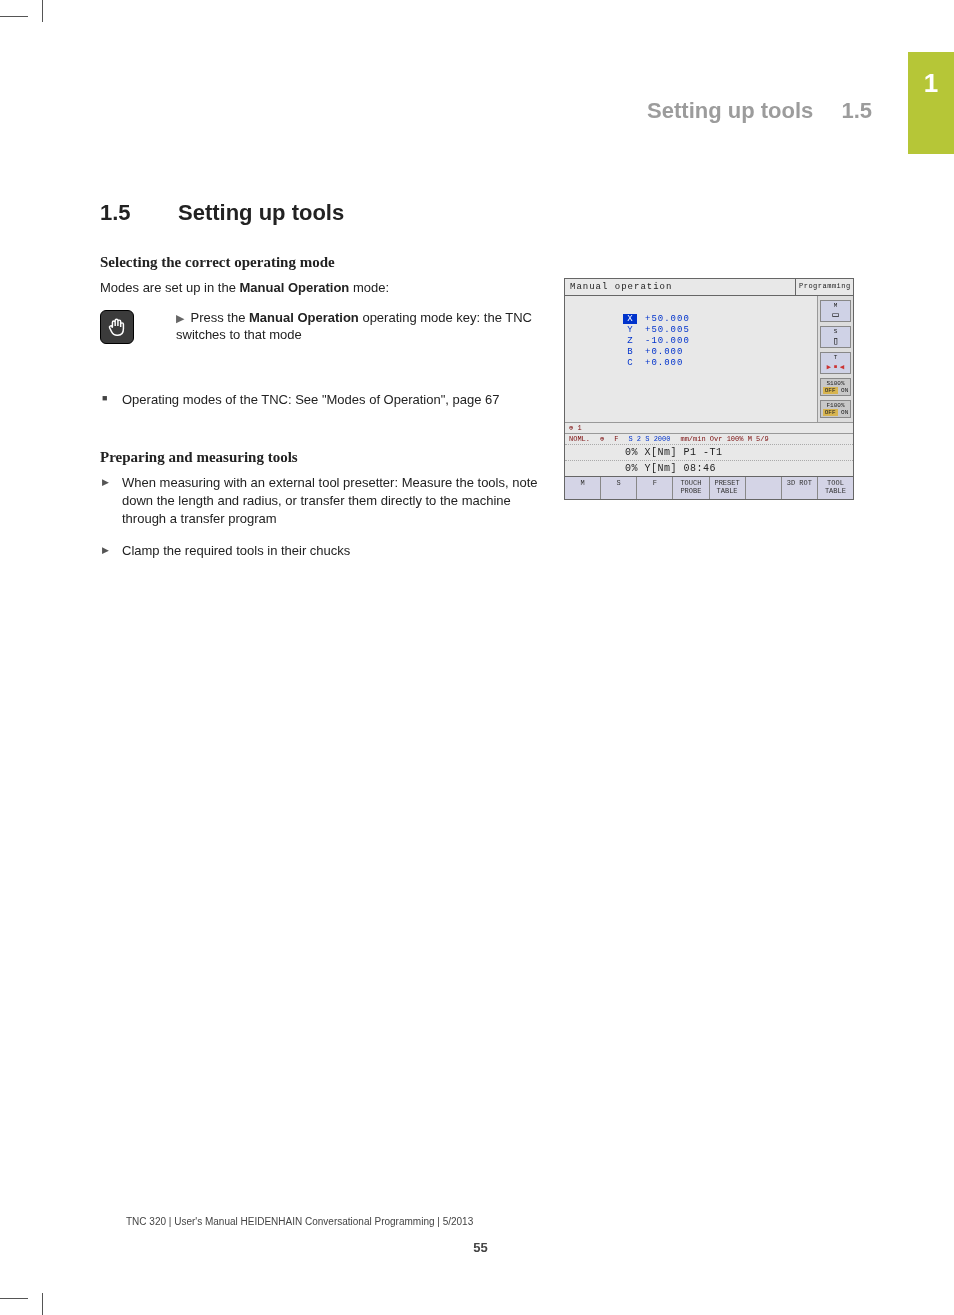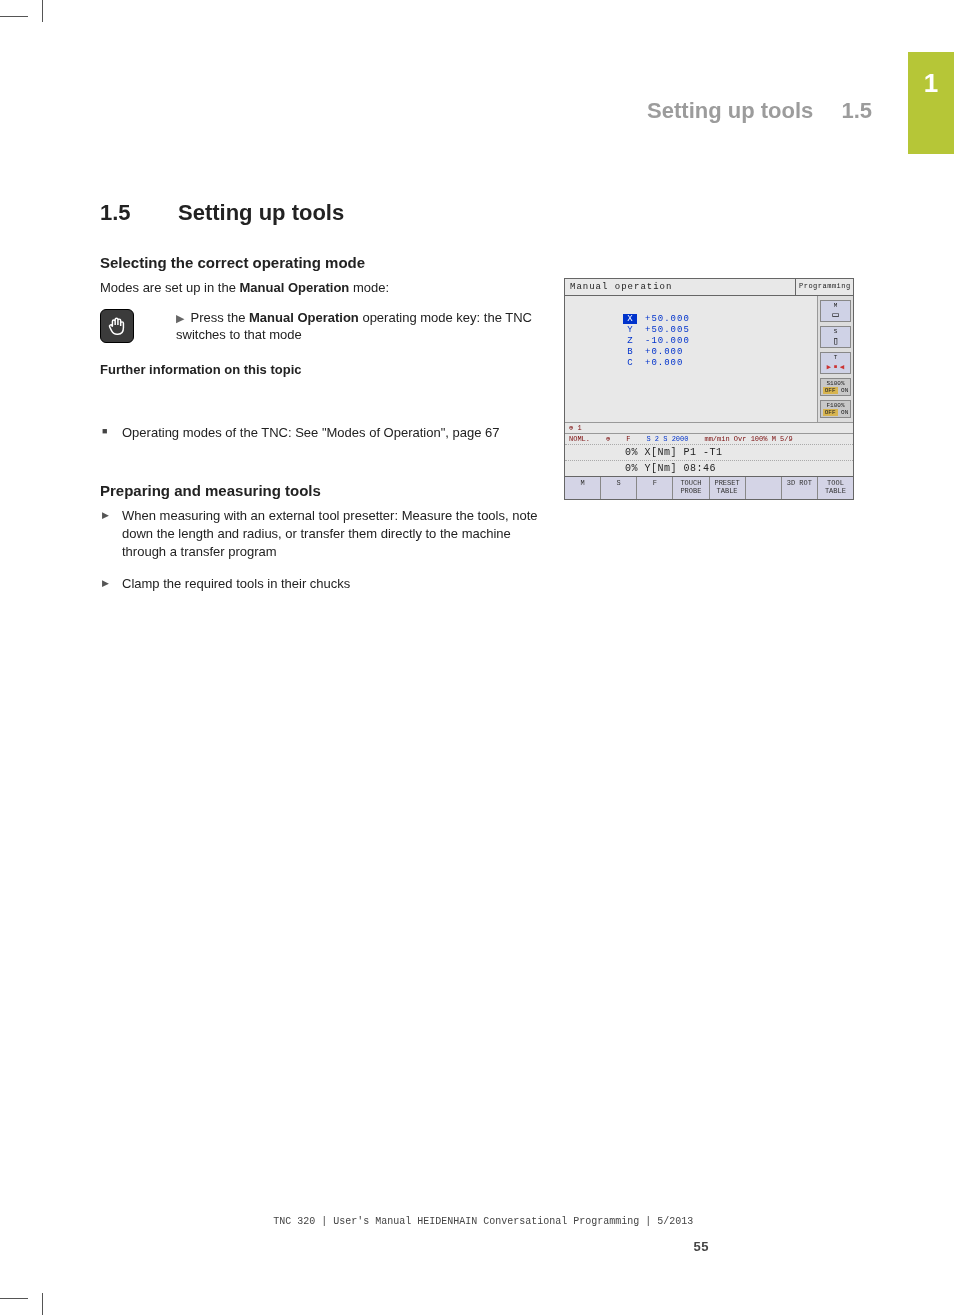--- a/index.html
+++ b/index.html
@@ -19,25 +19,25 @@
   .tab span { color:#fff; font-size:26px; font-weight:bold; }
 
   
   .runhead { position:absolute; top:98px; right:82px; font-size:22px; font-weight:bold; color:#9c9c9c; }
   .runhead .num { margin-left:22px; }
 
   
   .content { position:absolute; top:200px; left:100px; width:450px; }
   h1 { font-size:22px; font-weight:bold; margin-bottom:28px; display:flex; }
   h1 .secnum { width:78px; }
-  h2 { font-size:15px; font-weight:bold; margin-bottom:8px; }
+  h2 { font-size:15px; font-weight:bold; margin-bottom:8px;font-family:Liberation Serif, serif; }
   p.lead { font-size:13px; margin-bottom:12px; line-height:1.35; }
   .bold { font-weight:bold; }
 
-  .keyblock { display:flex; align-items:center; margin-bottom:18px; }
+  .keyblock { display:flex; align-items:flex-end; margin-bottom:18px; }
   .keyicon { width:34px; height:34px; border-radius:6px; background:#3b3b3b; border:1px solid #000; display:flex; align-items:center; justify-content:center; margin-right:42px; margin-left:0; flex-shrink:0; }
   .keyicon svg { width:22px; height:22px; }
   .keytext { font-size:13px; line-height:1.35; }
   .tri { color:#666; margin-right:6px; font-size:11px; }
 
   h3 { font-size:13px; font-weight:bold; margin-bottom:8px; }
   ul.blk { list-style:none; font-size:13px; line-height:1.4; margin-bottom:24px; }
   ul.blk li { position:relative; padding-left:22px; margin-bottom:4px;margin-top:47px; }
   ul.blk li::before { content:"■"; position:absolute; left:2px; top:1px; font-size:9px; color:#444; }
 
@@ -56,31 +56,31 @@
   .shot .poswrap { flex:1; padding:18px 0 34px 58px; background:#e8e8e8; }
   .shot .posline { display:flex; margin-bottom:1px; }
   .shot .axis { width:14px; text-align:center; color:#0033cc; margin-right:8px; }
   .shot .axis.hl { background:#0033cc; color:#fff; }
   .shot .val { color:#0033cc; letter-spacing:1px;text-align:right; }
   .shot .sidebar { width:36px; background:#ddd; border-left:1px solid #999; display:flex; flex-direction:column; gap:4px; padding:4px 2px; }
   .shot .sbtn { background:#cfd2e6; border:1px solid #888; height:22px; font-size:6px; text-align:center; padding-top:1px; position:relative; }
   .shot .sbtn .ico { font-size:11px; line-height:12px; }
 
   .shot .statustop { display:flex; background:#e8e8e8; border-top:1px solid #999; padding:1px 4px; font-size:7px; color:#7a0c0c; gap:6px; }
-  .shot .statusmid { display:flex; background:#e8e8e8; border-top:1px solid #999; padding:1px 4px; font-size:7px; color:#7a0c0c; gap:16px; }
+  .shot .statusmid { display:flex; background:#e8e8e8; border-top:1px solid #999; padding:1px 4px; font-size:7px; color:#7a0c0c; gap:10px; }
   .shot .statusmid .blue { color:#0033cc; }
   .shot .statusbot { background:#e8e8e8; padding:2px 4px 2px 60px; font-size:10px; color:#222; letter-spacing:0.5px; border-top:1px dotted #aaa; }
   .shot .soft { display:flex; border-top:1px solid #666; }
   .shot .soft .sk { flex:1; height:22px; border-right:1px solid #888; background:#d4d4e6; font-size:7px; text-align:center; padding-top:3px; line-height:1.1; color:#333; }
   .shot .soft .sk:last-child { border-right:none; }
   .shot .ovrbtn { background:#c8c8c8; border:1px solid #888; height:18px; margin-top:auto; font-size:6px; text-align:center; padding-top:1px; }
   .shot .ovrbtn .off { background:#d7b44f; font-size:6px; padding:0 2px; }
 
   
-  .footer { position:absolute; bottom:60px; left:126px; right:98px; display:flex; justify-content:center; font-size:10px; color:#444;font-family:Liberation Mono, monospace; }
+  .footer { position:absolute; bottom:60px; left:126px; right:98px; display:flex; justify-content:flex-start; font-size:10px; color:#444; }
   .footer .pg { font-weight:bold; font-size:13px;margin-top:24px; }
 </style>
 </head>
 <body>
 
 <div class="crop h"></div>
 <div class="crop v"></div>
 <div class="crop h2"></div>
 <div class="crop v2"></div>
 
@@ -108,21 +108,20 @@
     <div class="keyicon">
       <svg viewBox="0 0 24 24">
         <path fill="none" stroke="#fff" stroke-width="1.6" d="M7 12 V7 a1.5 1.5 0 0 1 3 0 V11 M10 11 V5 a1.5 1.5 0 0 1 3 0 V11 M13 11 V6 a1.5 1.5 0 0 1 3 0 V12 M16 12 V9 a1.5 1.5 0 0 1 3 0 V14 c0 4 -2 7 -6 7 h-1 c-3 0 -5 -2 -6 -4 l-2 -4 a1.5 1.5 0 0 1 2.6 -1.5 L7 13"></path>
       </svg>
     </div>
     <div class="keytext">
       <span class="tri">▶</span><span>Press the </span><span class="bold">Manual Operation</span><span> operating mode key: the TNC switches to that mode</span>
     </div>
   </div>
 
-  <h3>Further information on this topic</h3>
   <ul class="blk">
     <li>Operating modes of the TNC: See "Modes of Operation", page 67</li>
   </ul>
 
   <h2 class="gap">Preparing and measuring tools</h2>
   <ul class="arrow">
     <li>When measuring with an external tool presetter: Measure the tools, note down the length and radius, or transfer them directly to the machine through a transfer program</li>
     <li>Clamp the required tools in their chucks</li>
   </ul>
 </div>

